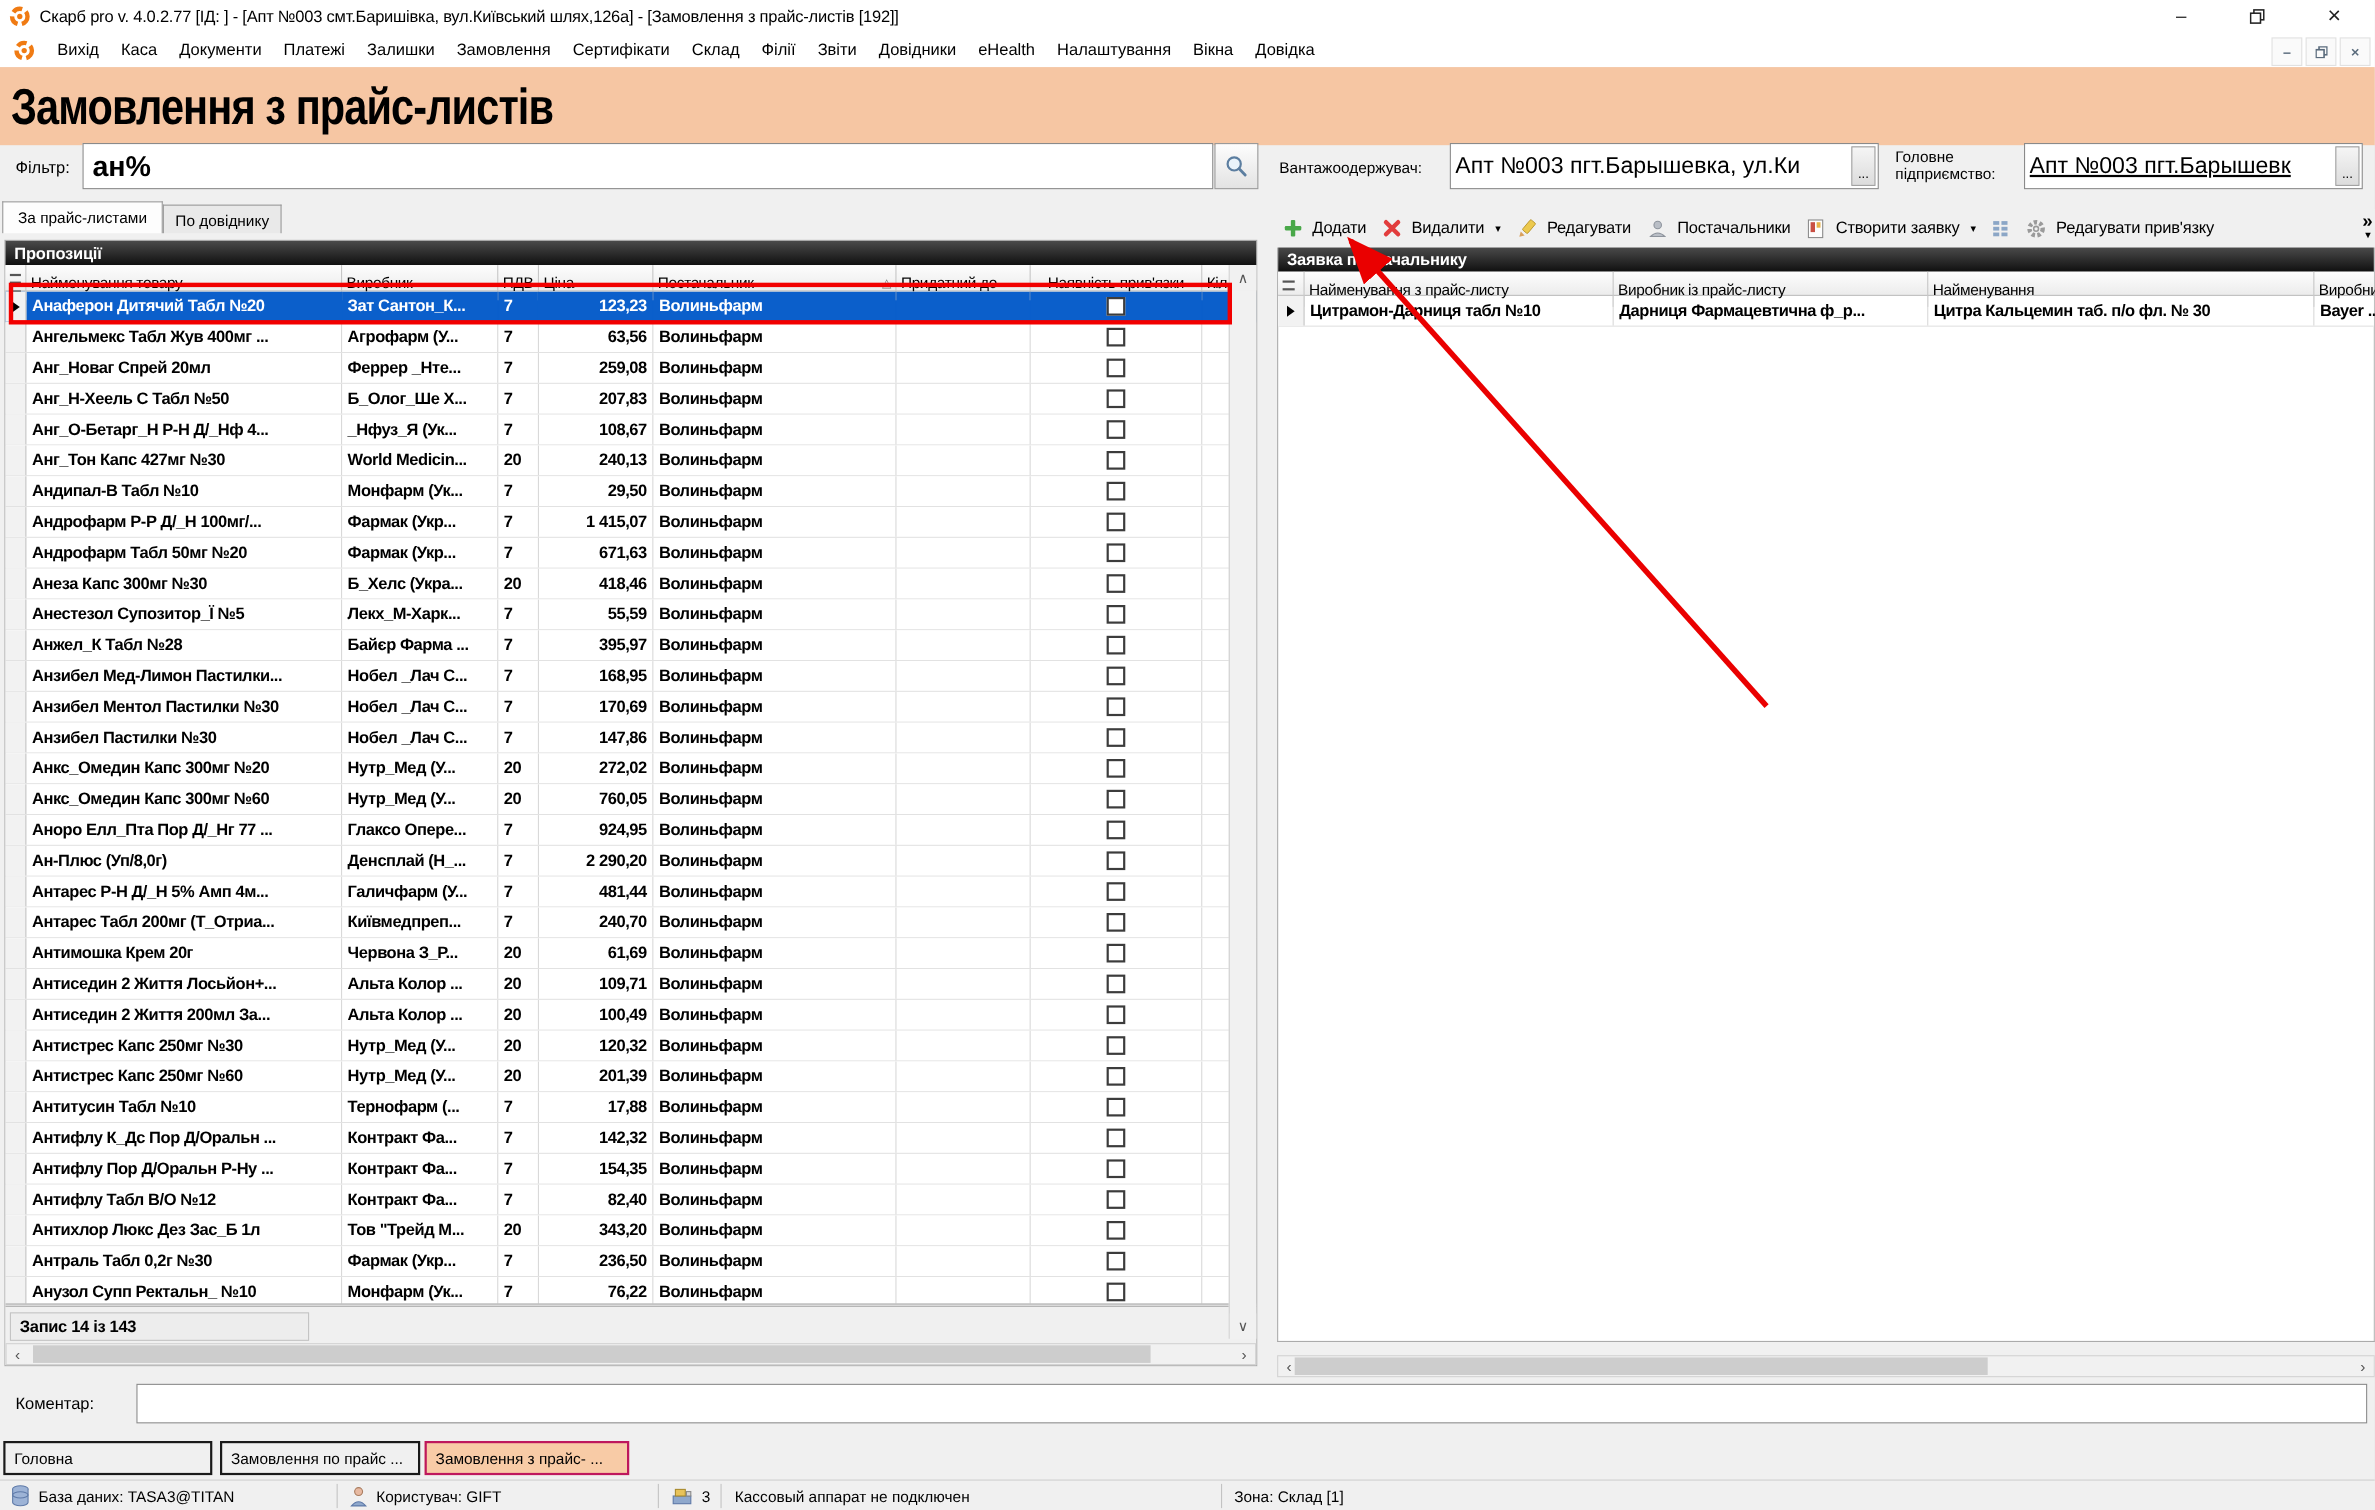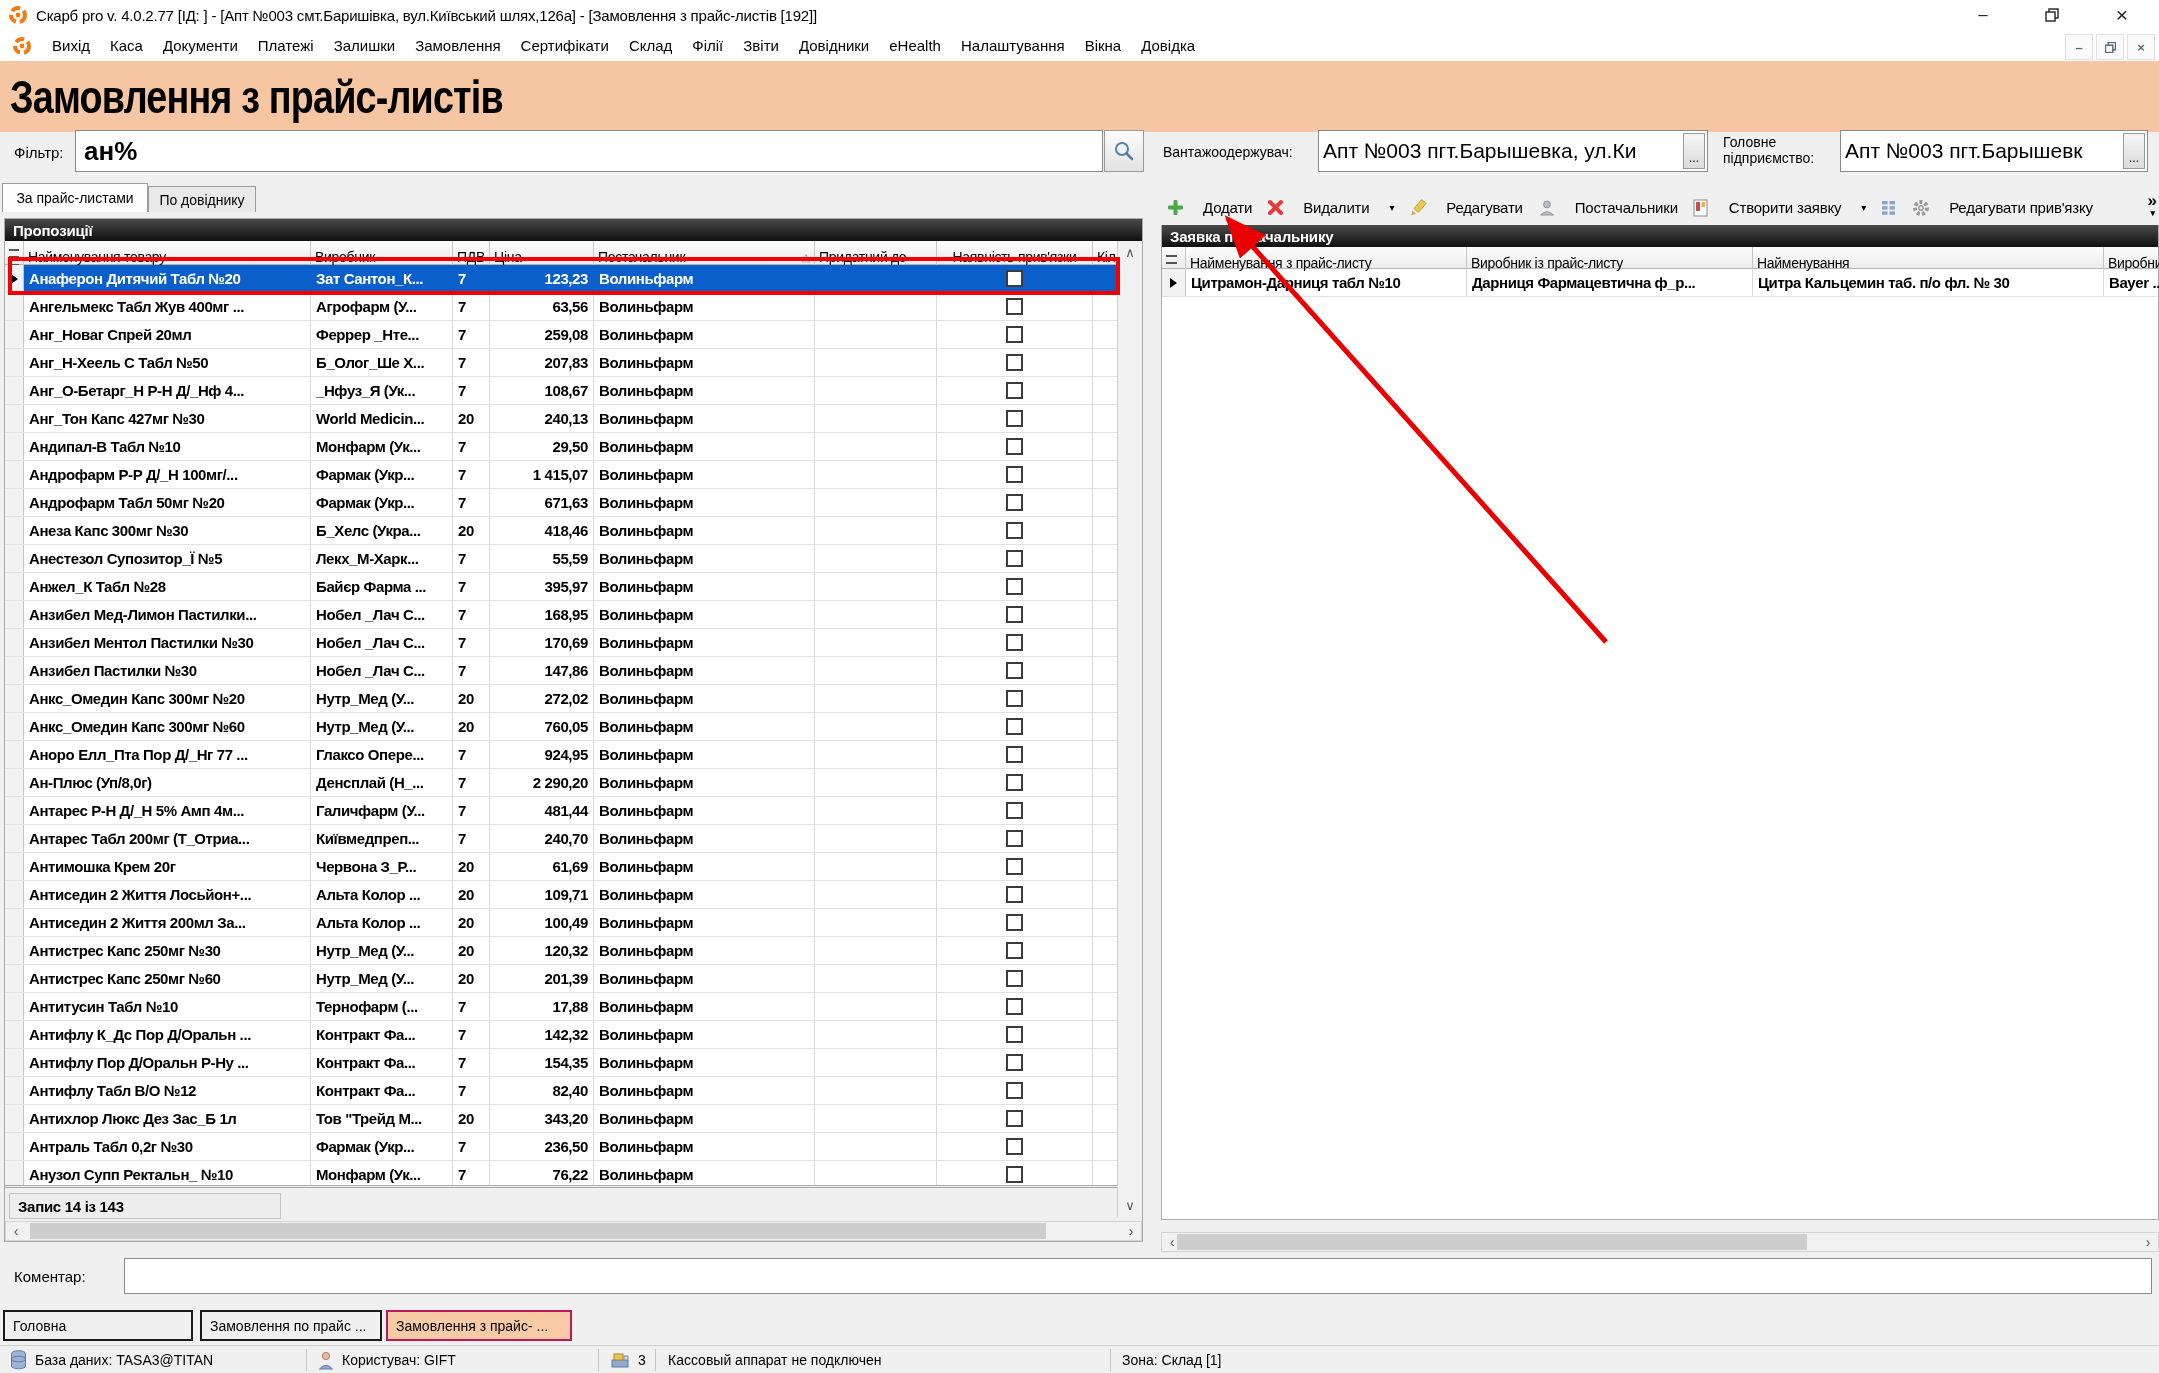--- a/index.html
+++ b/index.html
@@ -22,21 +22,21 @@
   
   .lbl{position:absolute;font-size:15px;}
   .tinp{position:absolute;background:#fff;border:1px solid #8a8a8a;box-sizing:border-box;}
   .tinp input{border:0;outline:0;width:100%;height:100%;box-sizing:border-box;background:transparent;font-family:"Liberation Sans",sans-serif;}
   #filter-input{left:75px;top:130px;width:1028px;height:42px;}
   #filter-input input{font-size:26px;font-weight:bold;padding:0 8px;}
   .search-btn{position:absolute;left:1104px;top:130px;width:40px;height:42px;background:linear-gradient(#fdfdfd,#e3e3e3);border:1px solid #9a9a9a;box-sizing:border-box;display:flex;align-items:center;justify-content:center;}
   #consignee-input{left:1318px;top:130px;width:390px;height:42px;}
   #consignee-input input{font-size:21px;padding:0 26px 0 4px;}
   #main-ent-input{left:1840px;top:130px;width:308px;height:42px;}
-  #main-ent-input input{font-size:21px;padding:0 26px 0 4px;}
+  #main-ent-input input{font-size:21px;padding:0 26px 0 4px;text-decoration:underline;}
   .dots-btn{position:absolute;right:2px;top:2px;bottom:2px;width:22px;background:linear-gradient(#f5f5f5,#dcdcdc);border:1px solid #9a9a9a;box-sizing:border-box;font-size:12px;display:flex;align-items:flex-end;justify-content:center;padding-bottom:3px;}
   .twoline{line-height:1.15;font-size:14px;}
   
   .ltab{position:absolute;top:183px;height:29px;box-sizing:border-box;font-size:14px;display:flex;align-items:center;justify-content:center;border:1px solid #9a9a9a;border-bottom:none;}
   .ltab.active{left:2px;width:146px;background:#fdfdfd;z-index:2;}
   .ltab.inactive{left:148px;width:108px;top:186px;height:26px;background:#e9e9e9;}
   
   .panel{position:absolute;background:#fff;border:1px solid #ababab;box-sizing:border-box;}
   #left-panel{left:4px;top:218px;width:1139px;height:1024px;}
   #right-panel{left:1161px;top:190px;width:998px;height:1052px;border:none;background:transparent;}
@@ -67,21 +67,21 @@
   .cb{width:17px;height:17px;background:#fff;border:2px solid #3c3c3c;box-sizing:border-box;}
   .hicon{width:11px;height:13px;border-top:2px solid #555;border-bottom:2px solid #555;background:linear-gradient(#555,#555) center/11px 2px no-repeat;}
   
   .w-rsel{width:24px;flex:none;}
   .w-rnamepl{width:281px;flex:none;}
   .w-rmakerpl{width:286px;flex:none;}
   .w-rname{width:351px;flex:none;}
   .w-rmaker{width:56px;flex:none;border-right:none!important;}
   
   .toolbar{height:35px;display:flex;align-items:center;gap:7px;font-size:15px;position:relative;padding-left:2px;background:#f0f0f0;}
-  .tbtn{display:flex;align-items:center;gap:19px;padding:3px 4px;white-space:nowrap;letter-spacing:-0.2px;}
+  .tbtn{display:flex;align-items:center;gap:9px;padding:3px 4px;white-space:nowrap;letter-spacing:-0.2px;}
   .drop{font-size:10px;margin-left:1px;}
   .tb-more{position:absolute;right:2px;top:2px;font-size:17px;font-weight:bold;line-height:1;text-align:center;}
   .tb-more .drop{display:block;font-size:9px;}
   
   .vscroll{position:absolute;right:0;top:22px;width:25px;height:976px;background:#f1f1f1;border-left:1px solid #cfcfcf;box-sizing:border-box;z-index:5;}
   .varrow{position:absolute;left:0;width:24px;height:23px;display:flex;align-items:center;justify-content:center;color:#555;font-size:13px;background:#f1f1f1;}
   .hscroll{position:absolute;left:0;width:100%;height:20px;background:#f1f1f1;border:1px solid #d3d3d3;box-sizing:border-box;}
   .harrow{position:absolute;top:0;width:20px;height:18px;display:flex;align-items:center;justify-content:center;color:#555;font-size:14px;}
   .hthumb{position:absolute;top:1px;height:16px;background:#cdcdcd;}
   

